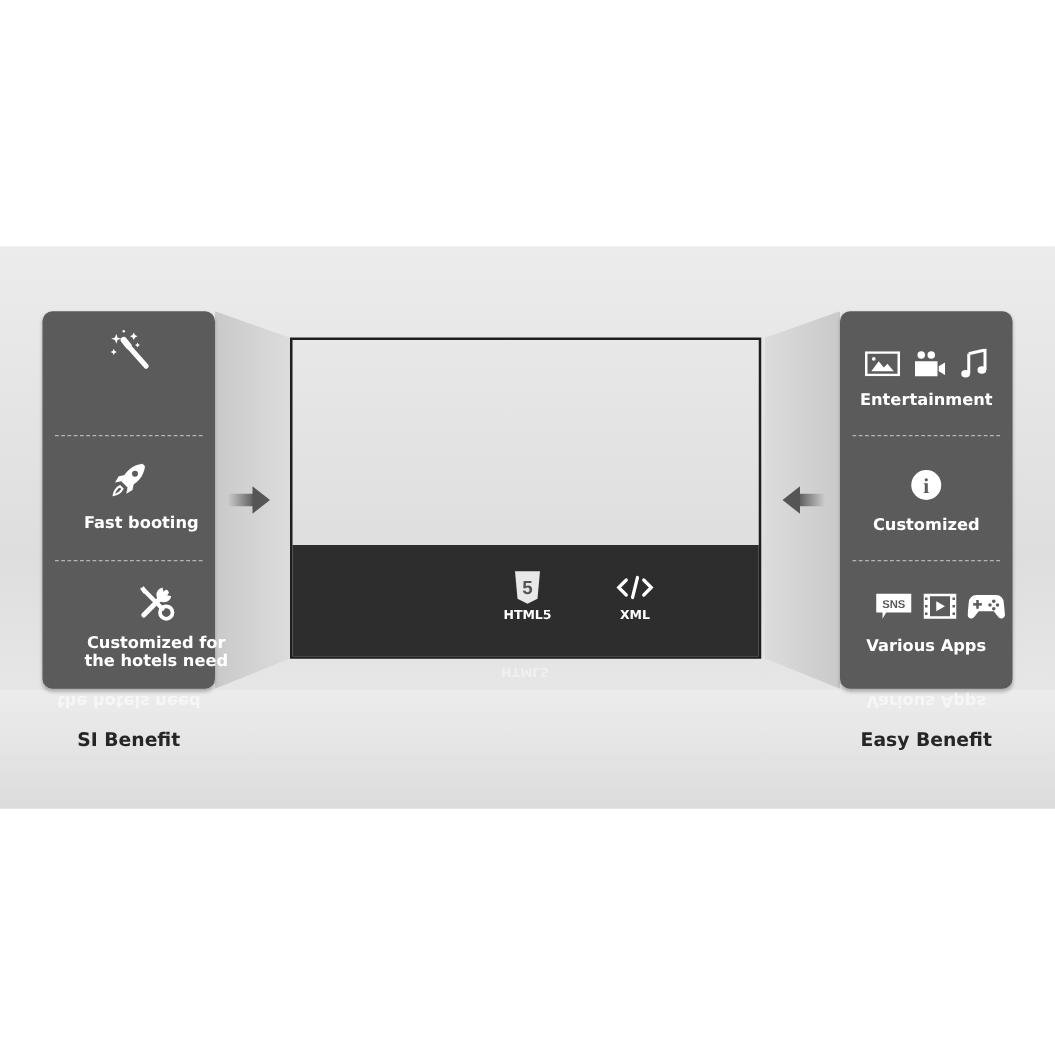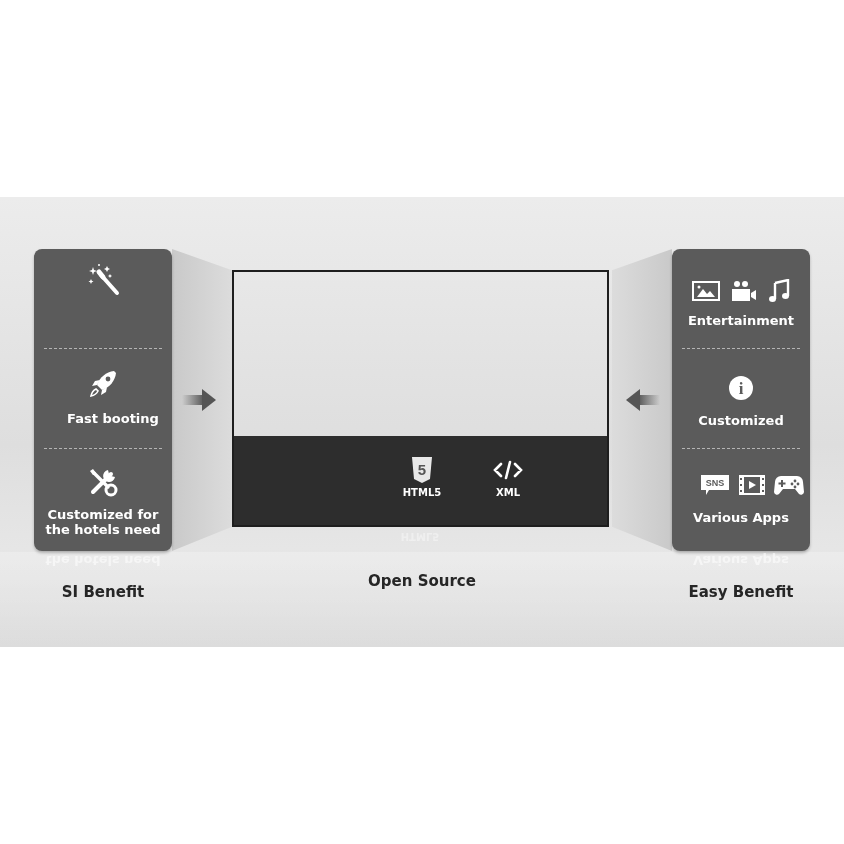--- a/index.html
+++ b/index.html
@@ -63,21 +63,21 @@
       <circle cx="22" cy="12" r="2.4" fill="#5b5b5b"></circle>
       <path d="M11 18 l-5 1 3 -5 5 -1z" fill="#fff"></path>
       <path d="M16 23 l-1 5 5 -3 1 -5z" fill="#fff"></path>
       <path d="M10 22 q-4 2 -5 7 q5 -1 7 -5z" fill="none" stroke="#fff" stroke-width="1.6"></path>
     </svg>
     <div class="lbl" style="margin-top:10px;padding-left:20px;">
       <div>Fast booting</div>
     </div>
   </div>
   <div class="dash" style="top:199px;"></div>
-  <div class="sec" style="top:216px;">
+  <div class="sec" style="top:216px;padding-left:22px;">
     <svg class="icon" width="34" height="34" viewBox="0 0 34 34">
       <line x1="7" y1="27" x2="25" y2="9" stroke="#fff" stroke-width="4" stroke-linecap="round"></line>
       <path d="M22 5 a6 6 0 1 0 7 7 l-4 -1 -2 -2 z" fill="#fff"></path>
       <line x1="8" y1="8" x2="22" y2="22" stroke="#fff" stroke-width="3.4" stroke-linecap="round"></line>
       <circle cx="25" cy="25" r="5" fill="none" stroke="#fff" stroke-width="3"></circle>
       <path d="M4 6 l3 -2 3 4 -3 2z" fill="#fff"></path>
     </svg>
     <div class="lbl" style="margin-top:8px;">
       <div>Customized for</div>
       <div>the hotels need</div>
@@ -114,21 +114,20 @@
         <path d="M9 4 l-6 6 6 6 M23 4 l6 6 -6 6 M18 2 l-4 16" stroke="#fff" stroke-width="2.6" fill="none" stroke-linecap="round"></path>
       </svg>
       <div style="margin-top:7px;">XML</div>
     </div>
   </div>
 </div>
 <div class="reflect" style="left:300px;top:531px;width:240px;font-size:10px;opacity:0.7;">
   <span>HTML5</span>
 </div>
 <div class="caption" style="left:292px;top:571px;width:260px;">
-  <div>Open Source</div>
 </div>
 
 <svg class="arrow" style="left:624px;top:389px;" width="36" height="22" viewBox="0 0 36 22">
   <defs>
       <linearGradient id="gb" x1="1" x2="0">
         <stop offset="0" stop-color="#555" stop-opacity="0"></stop>
         <stop offset="1" stop-color="#555"></stop>
       </linearGradient>
     </defs>
   <rect x="14" y="6" width="22" height="10" fill="url(#gb)"></rect>

